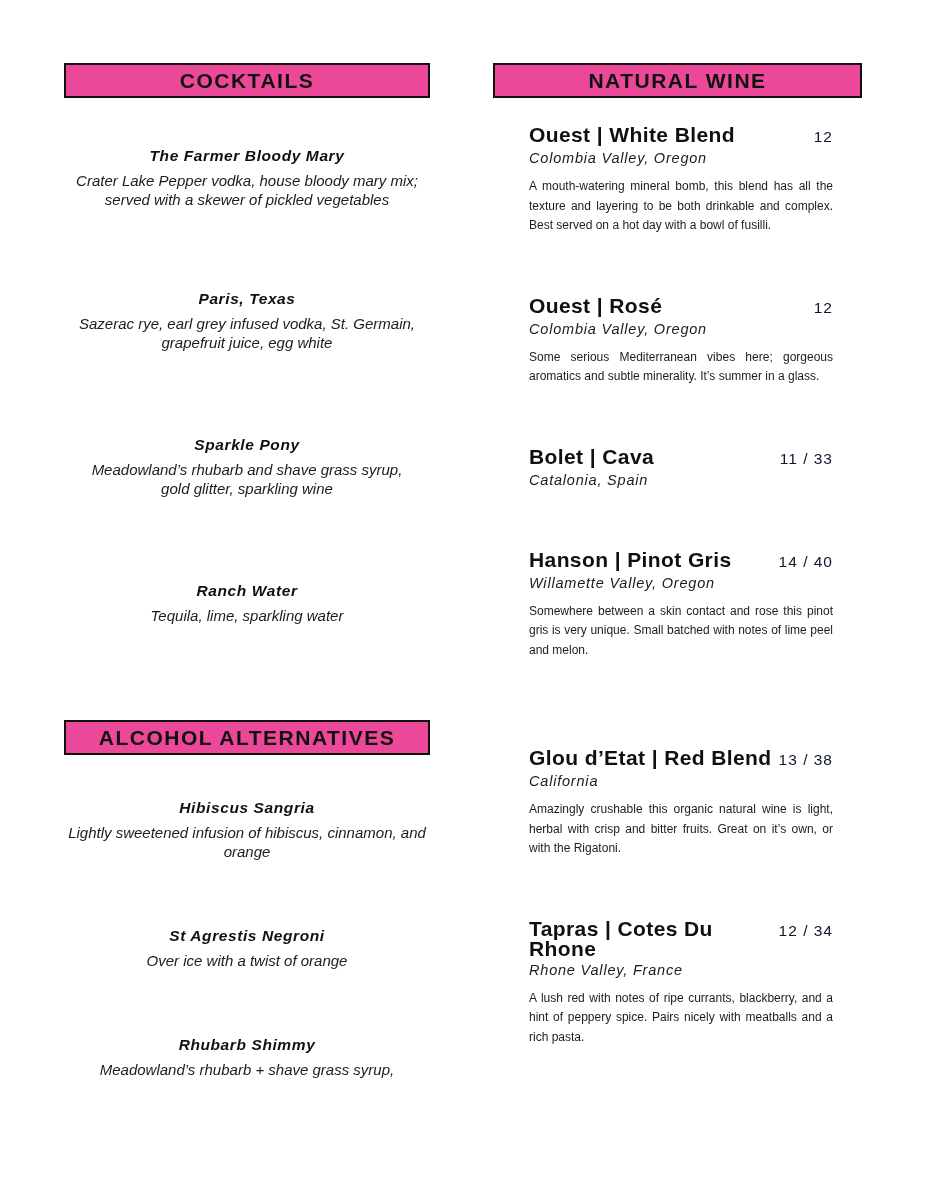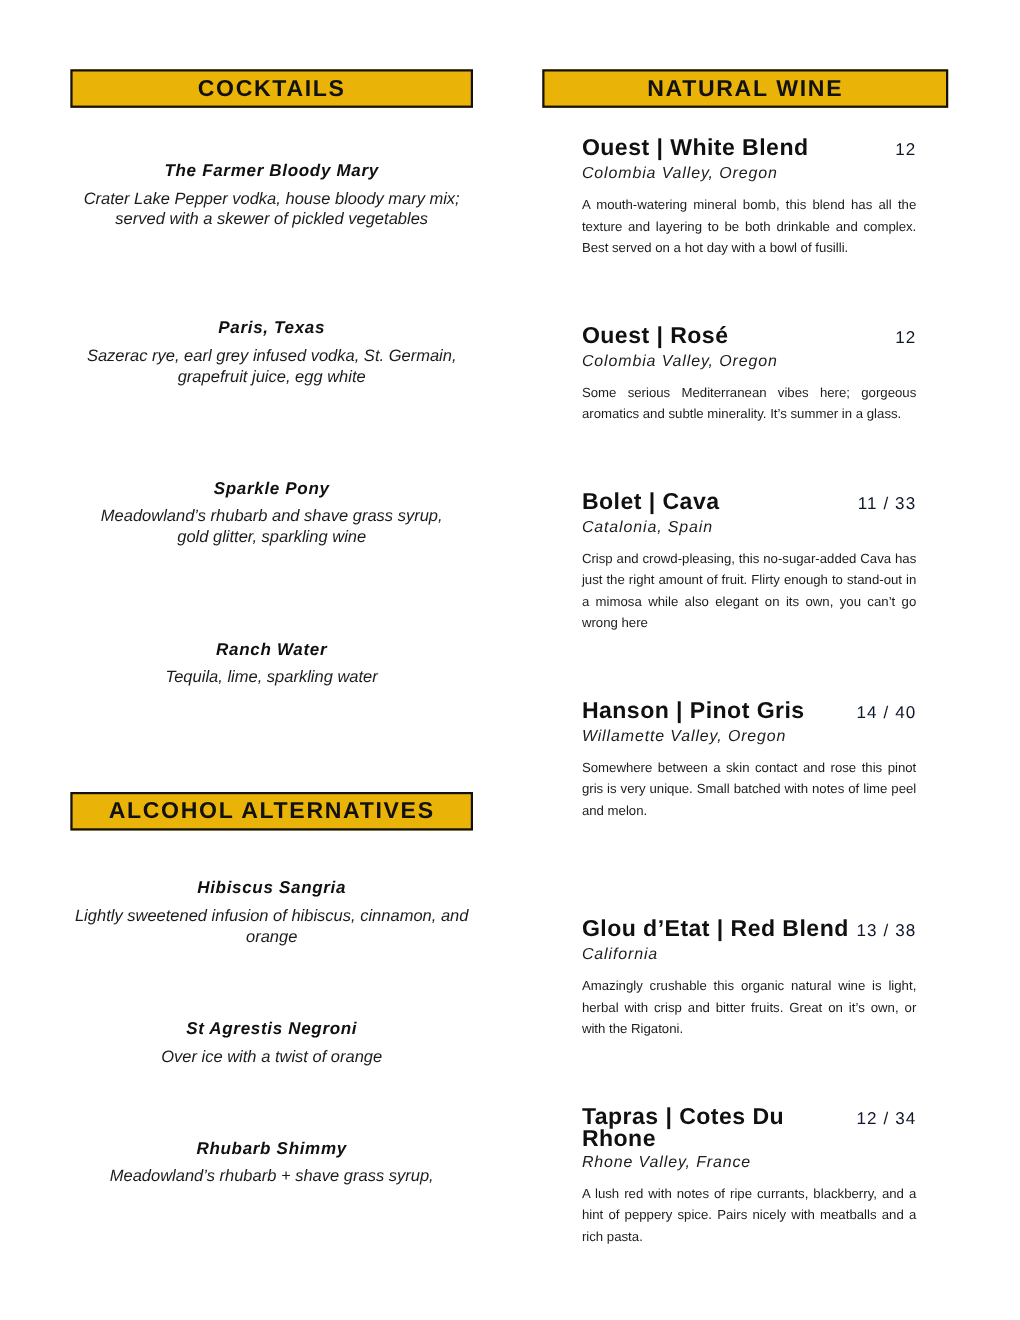--- a/index.html
+++ b/index.html
@@ -15,21 +15,21 @@
   .col-left{left:64px;width:366px;}
   .col-right{left:493px;width:369px;}
 
   .section-header{
     box-sizing:border-box;
     border:2px solid #111111;
     height:35px;
     display:flex;align-items:center;justify-content:center;
     font-weight:bold;font-size:21px;letter-spacing:1.5px;
     text-transform:uppercase;
-    background:#eab308;
+    background:#ec4899;
   }
 
   
   .c-entry{text-align:center;font-style:italic;}
   .c-name{
     font-weight:bold;font-size:15.5px;line-height:20px;
     letter-spacing:0.6px;margin-bottom:5px;color:#101010;
   }
   .c-line{font-size:15px;line-height:19px;color:#1c1c1c;}
 
@@ -129,21 +129,20 @@
         <div class="wine-origin">Colombia Valley, Oregon</div>
         <p class="wine-desc">Some serious Mediterranean vibes here; gorgeous aromatics and subtle minerality. It’s summer in a glass.</p>
       </div>
 
       <div class="wine" style="margin-top:60px">
         <div class="wine-row">
           <span class="wine-name">Bolet | Cava</span>
           <span class="wine-price">11 / 33</span>
         </div>
         <div class="wine-origin">Catalonia, Spain</div>
-        <p class="wine-desc">Crisp and crowd-pleasing, this no-sugar-added Cava has just the right amount of fruit. Flirty enough to stand-out in a mimosa while also elegant on its own, you can’t go wrong here</p>
       </div>
 
       <div class="wine" style="margin-top:60px">
         <div class="wine-row">
           <span class="wine-name">Hanson | Pinot Gris</span>
           <span class="wine-price">14 / 40</span>
         </div>
         <div class="wine-origin">Willamette Valley, Oregon</div>
         <p class="wine-desc">Somewhere between a skin contact and rose this pinot gris is very unique. Small batched with notes of lime peel and melon.</p>
       </div>

